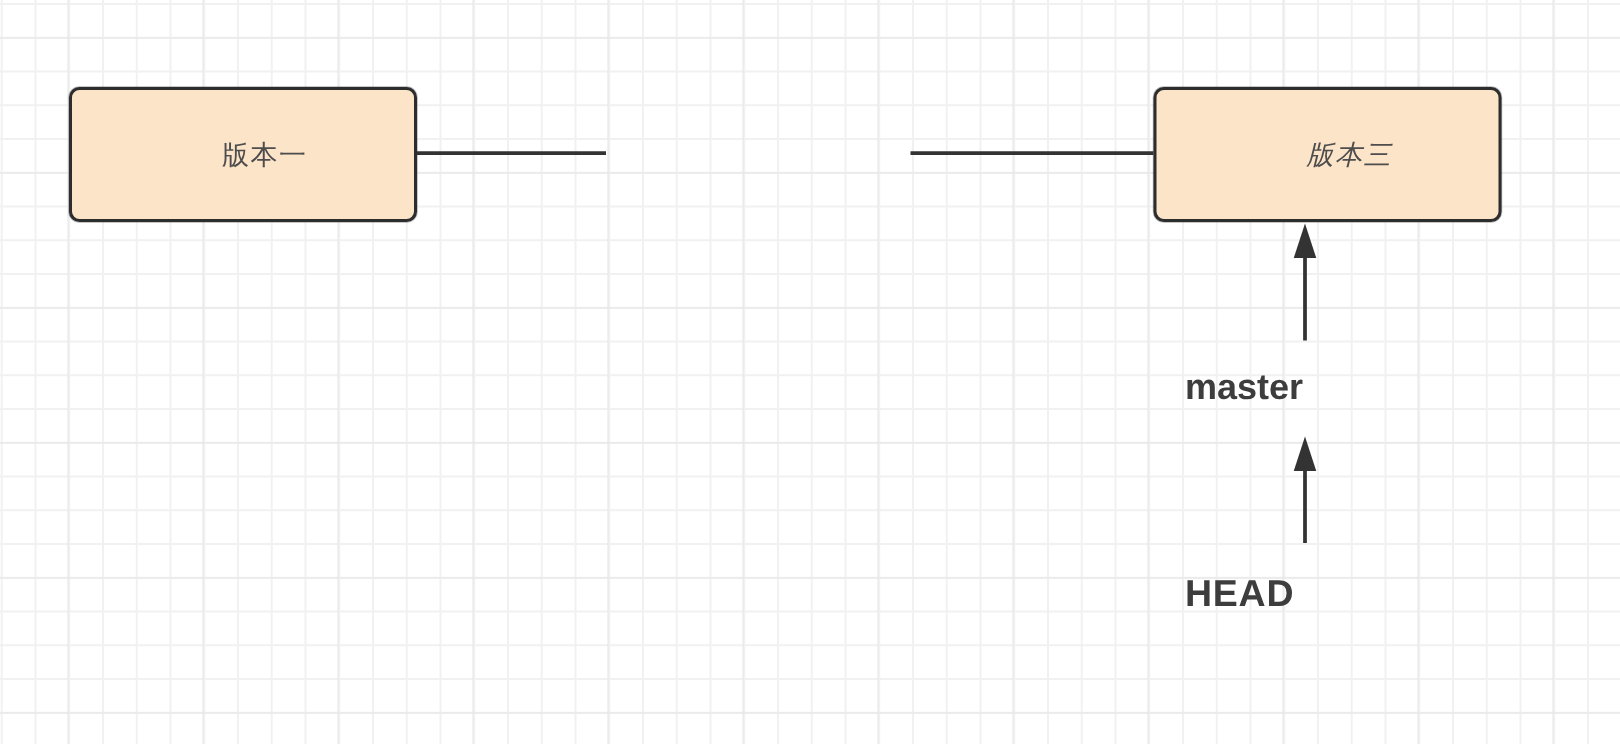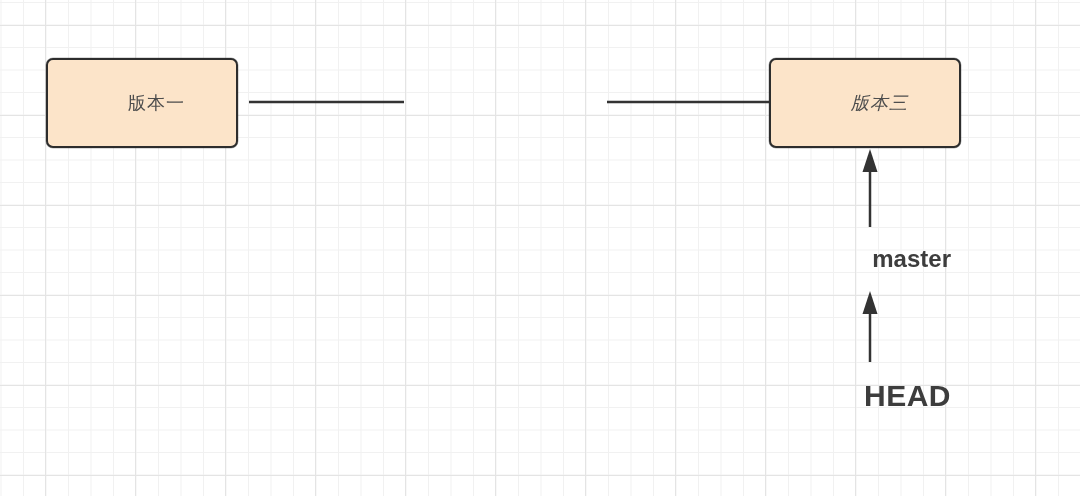--- a/index.html
+++ b/index.html
@@ -29,43 +29,43 @@
     overflow:hidden;
   }
   .overlay{
     position:absolute;left:0;top:0;width:1080px;height:496px;
     pointer-events:none;
   }
   .overlay .wire{stroke:var(--connector);stroke-width:2.5;fill:none;}
   .overlay .head{fill:var(--connector);stroke:none;}
   .node{
     position:absolute;
-    width:192px;height:90px;
+    width:232px;height:90px;
     background:var(--node-fill);
     border:2.5px solid var(--node-border);
     border-radius:7px;
     display:flex;align-items:center;justify-content:center;
     color:var(--node-text);
     font-size:18px;
     letter-spacing:1px;
     box-shadow:0 0 0 0.5px rgba(45,45,45,0.35);
     padding-left:29px;
   }
   .node-1{left:46px;top:58px;}
   .node-2{left:404px;top:58px;}
   .node-3{left:769px;top:58px;font-style:italic;}
   .pointer-label{
     position:absolute;
     left:790px;width:161px;
-    text-align:right;
+    text-align:left;
     font-weight:bold;
     color:var(--pointer-text);
   }
   .pointer-master{top:245px;font-size:24px;line-height:28px;}
-  .pointer-head{top:382px;font-size:30px;line-height:28px;letter-spacing:0.5px;}
+  .pointer-head{top:382px;font-size:25px;line-height:28px;letter-spacing:0.5px;}
 </style>
 </head>
 <body>
 
 <div class="canvas">
 
   <svg class="overlay" viewBox="0 0 1080 496" aria-hidden="true">
     <line class="wire" x1="249" y1="102" x2="404" y2="102"></line>
     <line class="wire" x1="607" y1="102" x2="769" y2="102"></line>
     <g>

